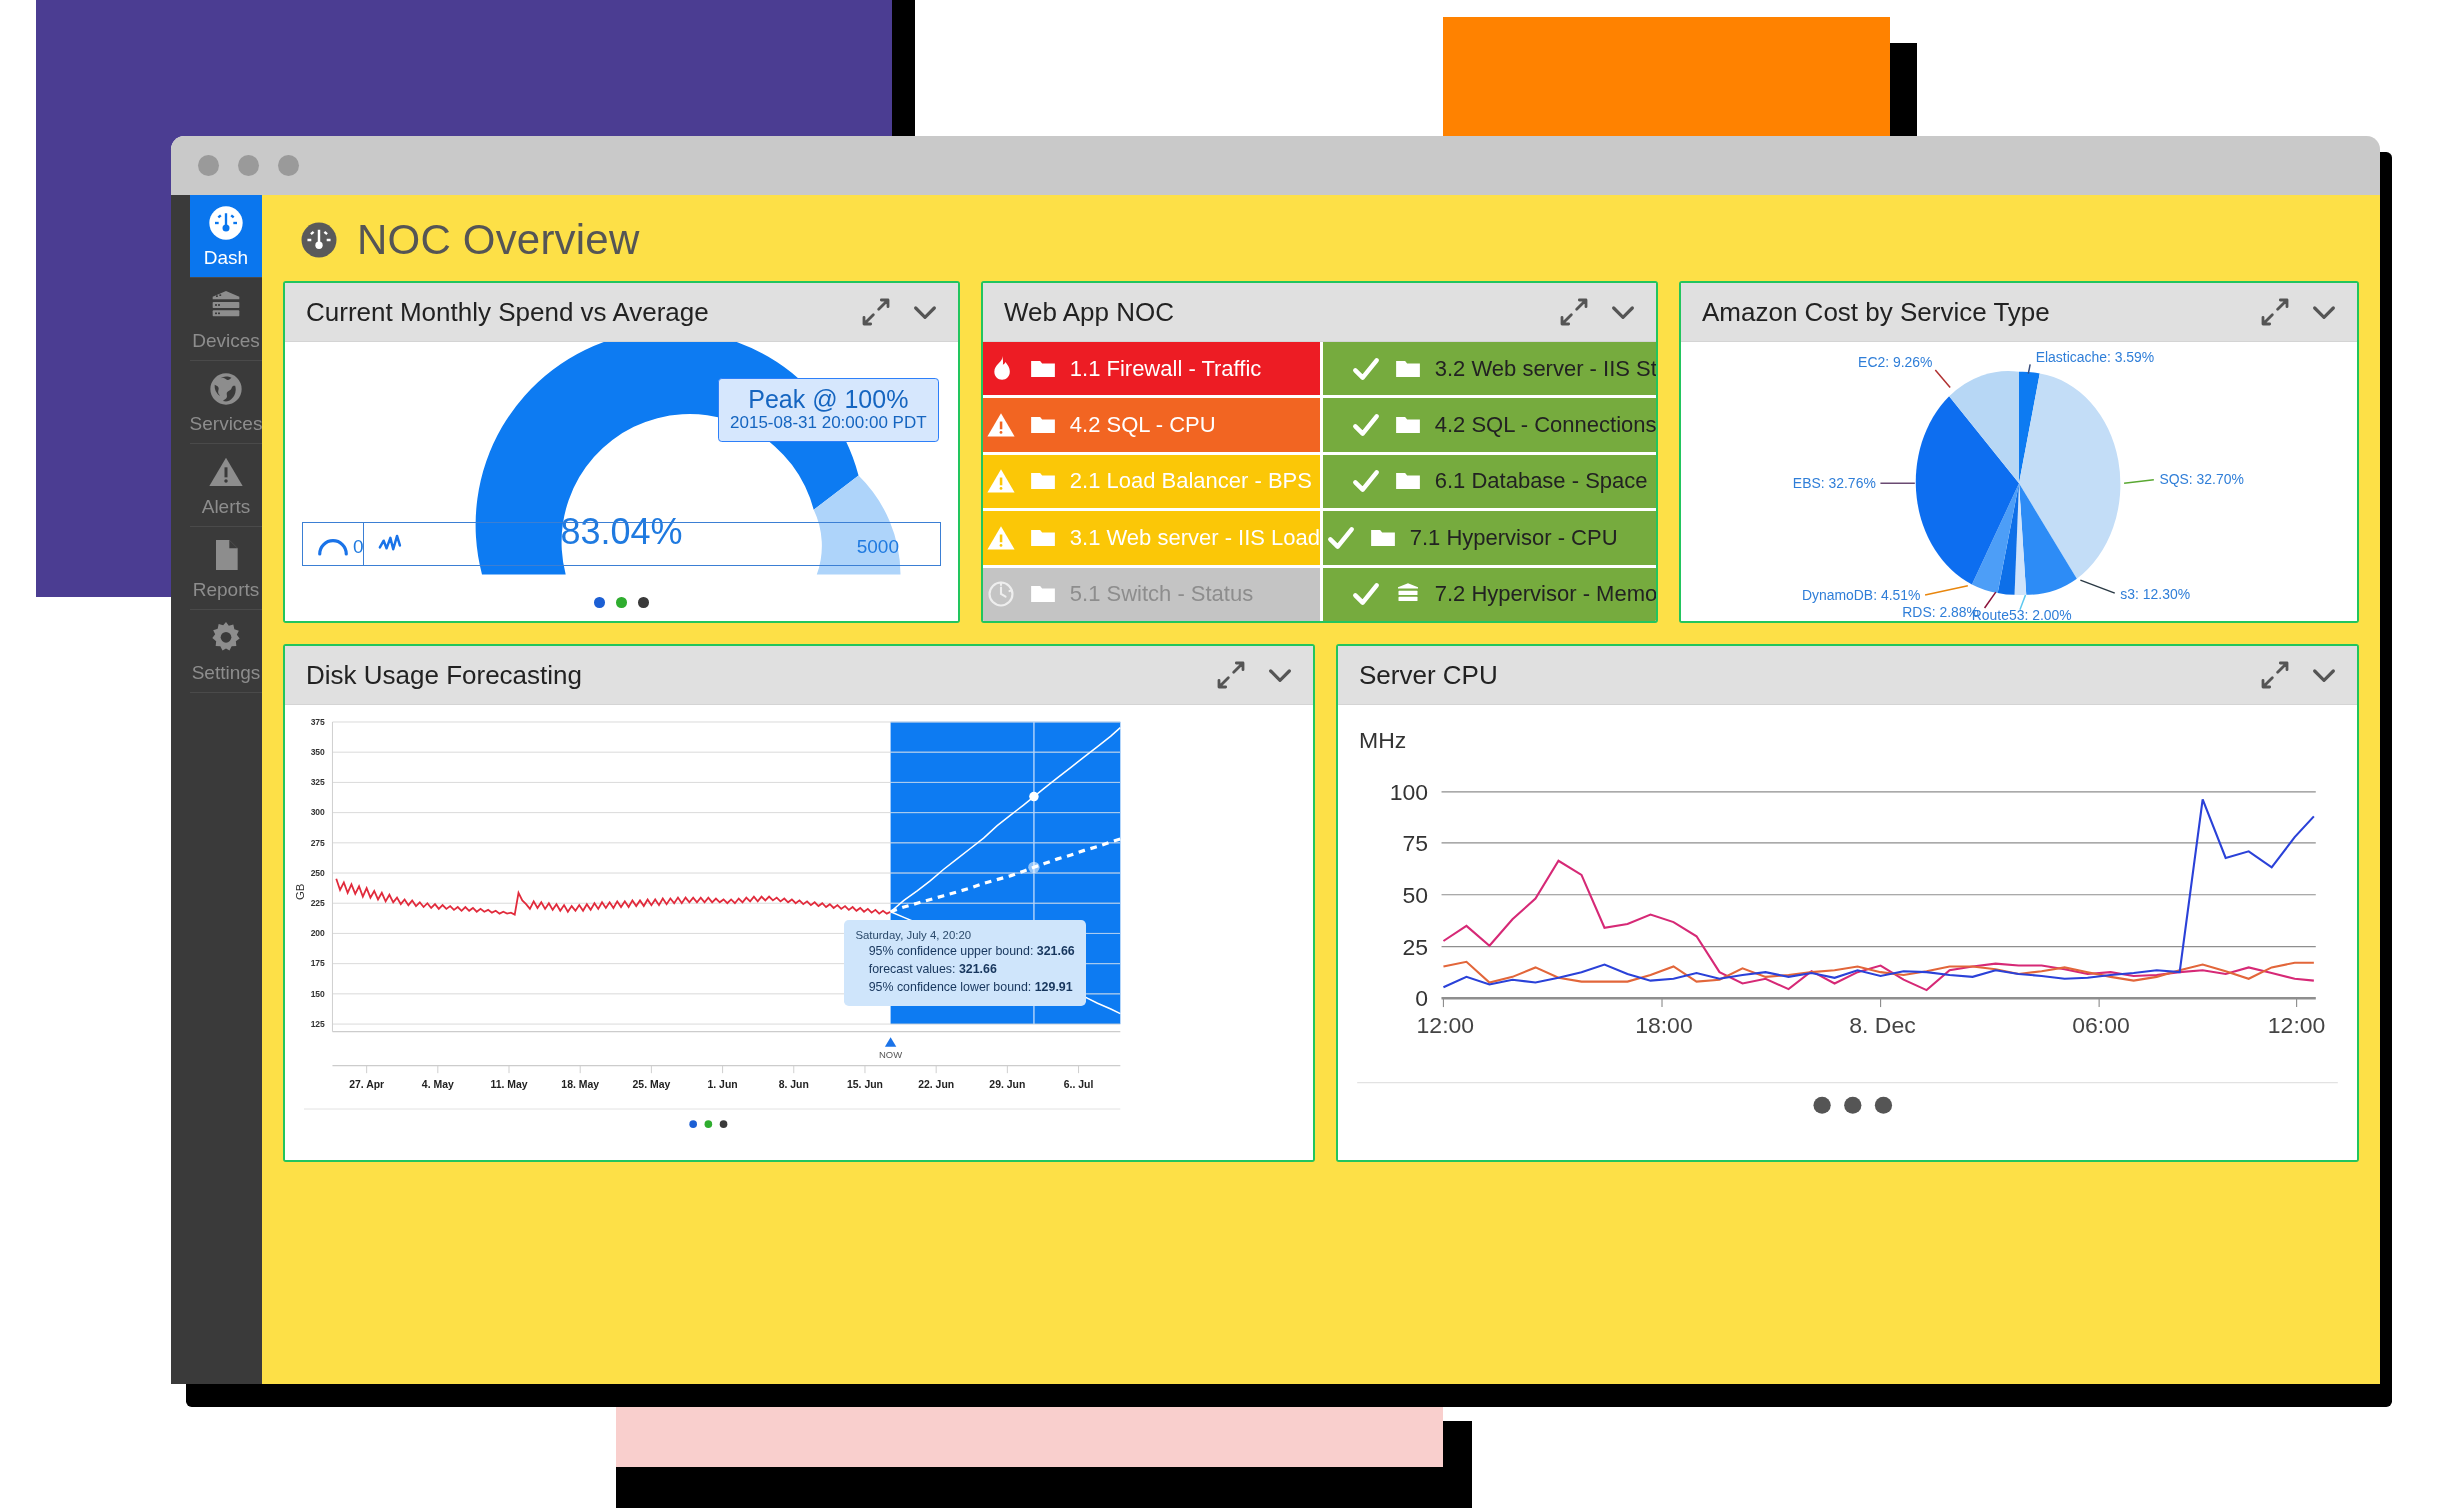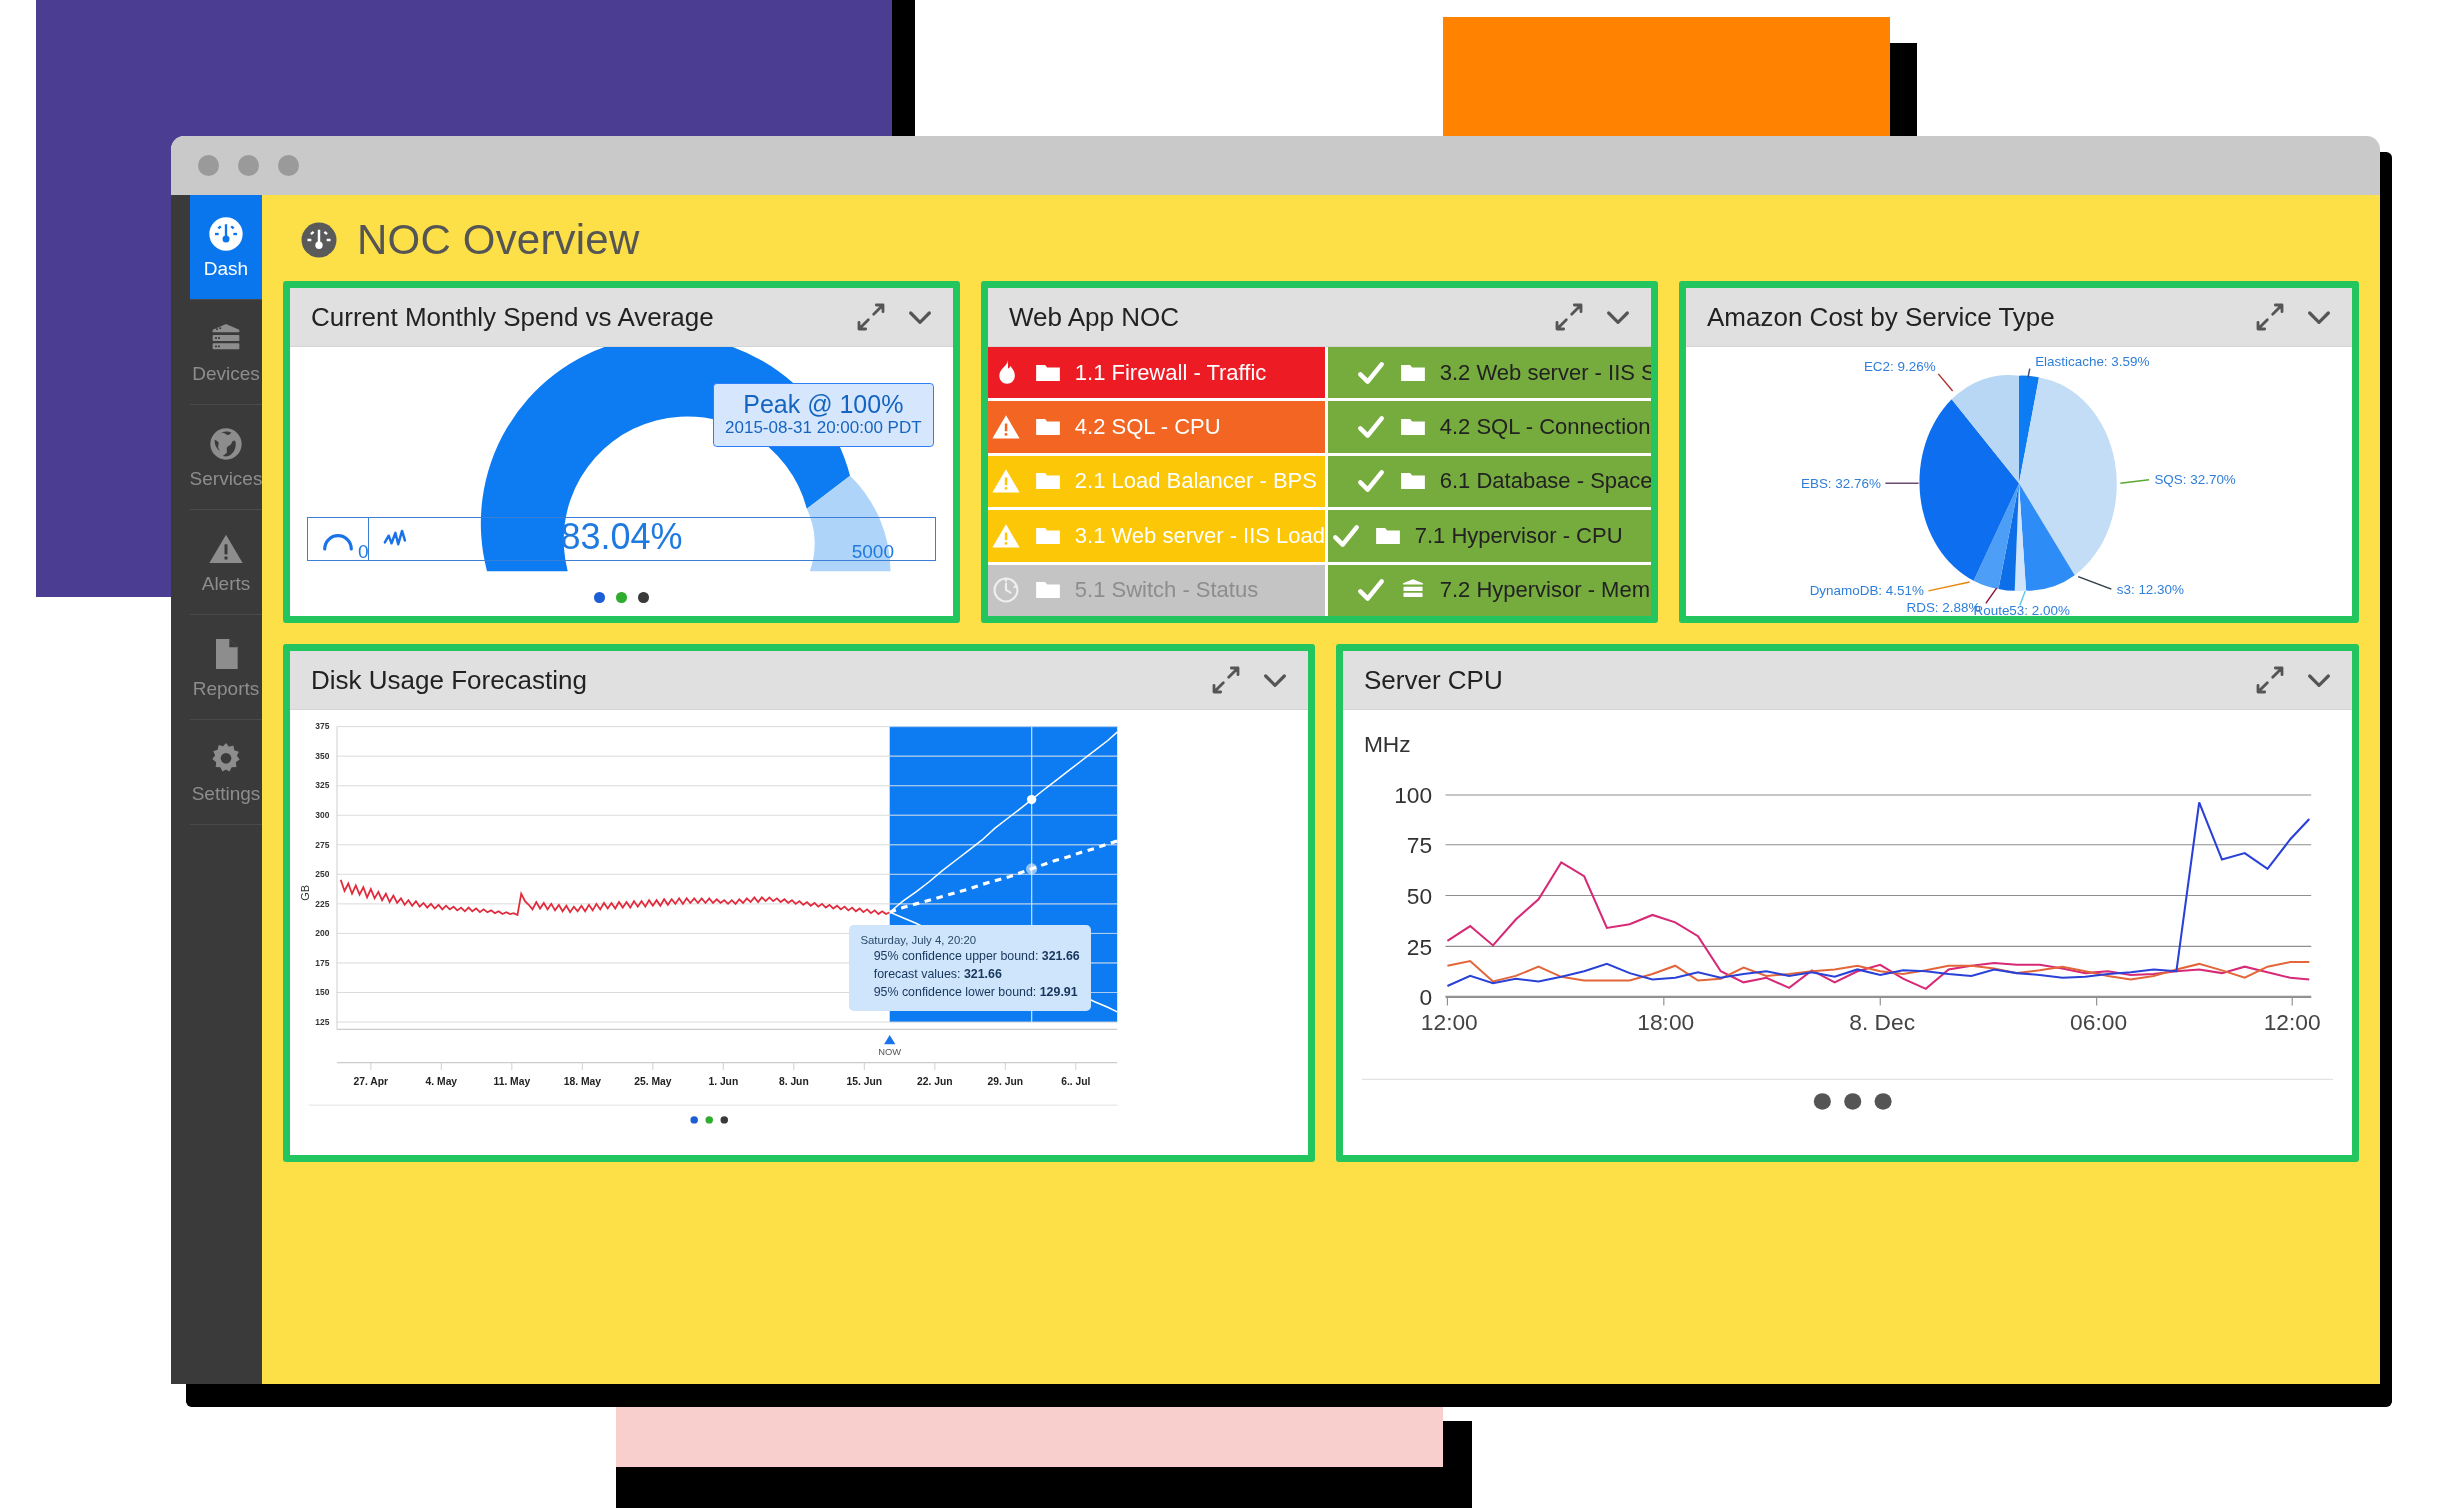--- a/index.html
+++ b/index.html
@@ -47,41 +47,41 @@
   .tl-dot { width: 21px; height: 21px; border-radius: 50%; background: #9a9a9a; }
 
   #winbody { flex: 1; display: flex; min-height: 0; }
 
   
   #sidebar {
     width: 91px; flex: none; background: #3a3a3a;
     display: flex; flex-direction: column;
   }
   .side-item {
-    height: 105px; display: flex; flex-direction: column;
+    height: 83px; display: flex; flex-direction: column;
     align-items: center; justify-content: center; gap: 4.8px;
     color: #8d8d8d; font-size: 19px; cursor: pointer;
     border-bottom: 1px solid #4a4a4a;
     margin-left: 19px;
   }
   .side-item.active { background: #0a76ee; color: #fff; }
   .side-ico { width: 40px; height: 40px; display:block; }
   .side-ico svg { width: 40px; height: 40px; display:block; }
 
   
   #content { flex: 1; background: #fde047; padding: 0 21px 0 21px; min-width: 0; display:flex; flex-direction:column; }
   #pagehead { display: flex; align-items: center; gap: 17px; padding: 21px 0 17px 15px; flex:none; }
   #page-title { font-size: 42px; color: #555; font-weight: 400; letter-spacing: 0.2px; }
 
   .row { display: flex; gap: 21px; flex: none; }
   #row1 { height: 342px; }
   #row2 { height: 518px; margin-top: 21px; }
 
   .panel {
-    background: #fff; border: 7px solid #22c55e; border-radius: 2.9px;
+    background: #fff; border: 2px solid #22c55e; border-radius: 2.9px;
     display: flex; flex-direction: column; overflow: hidden; min-width:0;
   }
   .panel-head {
     background: #e0e0e0; height: 59px; flex: none;
     display: flex; align-items: center; padding: 0 17px 0 21px;
     border-bottom: 1px solid #d4d4d4;
   }
   .panel-title { font-size: 26px; color: #222; flex: 1; white-space: nowrap; overflow:hidden; text-overflow:ellipsis; }
   .head-icons { display: flex; align-items: center; gap: 17px; }
   .hi { width: 32px; height: 32px; display:block; cursor:pointer; }

